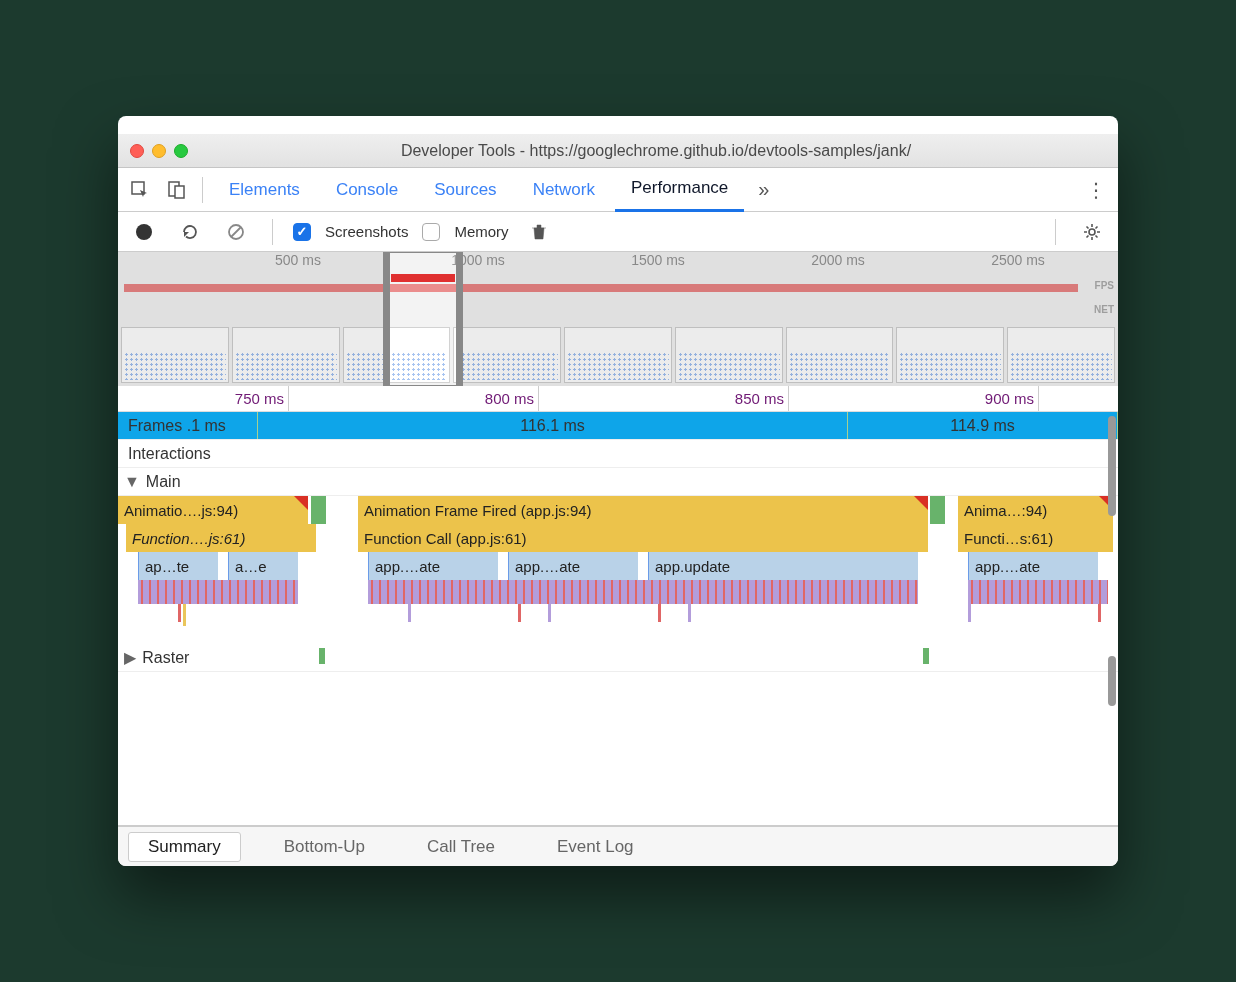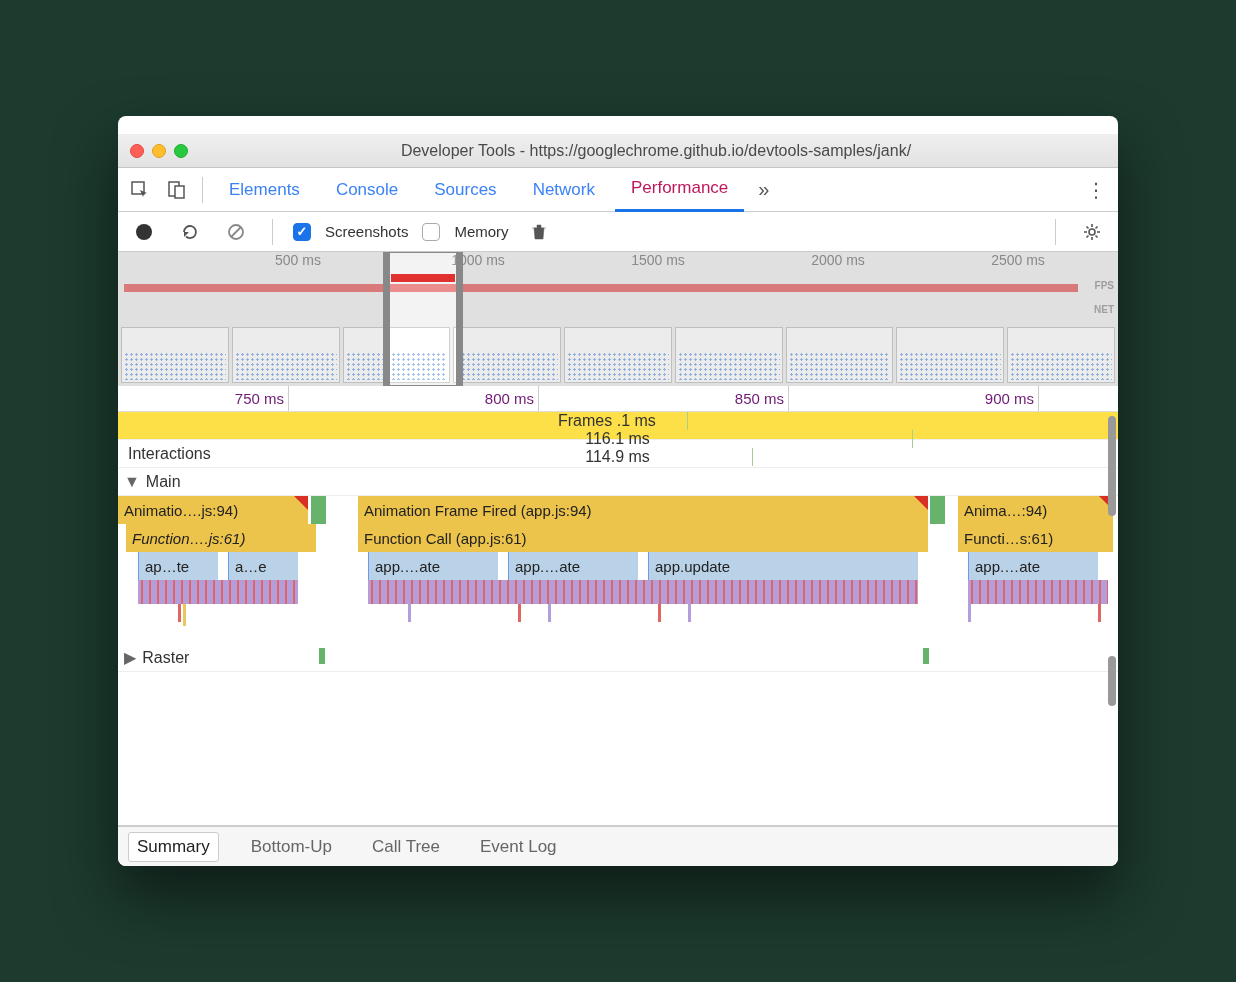--- a/index.html
+++ b/index.html
@@ -33,21 +33,21 @@
   .dot.green { background:#28c940; border:1px solid #1dad2b;}
   .title { flex:1; text-align:center; color:#4a4a4a; font-size:16px; white-space:nowrap; overflow:hidden; text-overflow:ellipsis;}
   
   .tabs {
     height: 44px; display:flex; align-items:center; border-bottom:1px solid #ccc;
     padding: 0 6px; gap: 4px;
   }
   .iconbtn { width:32px; height:32px; display:flex; align-items:center; justify-content:center; color:#555; border-radius:3px; }
   .divider-v { width:1px; height:26px; background:#ccc; margin:0 6px;}
   .tab { padding: 0 16px; height:44px; display:flex; align-items:center; color:#3b82f6; font-size:17px;}
-  .tab.active { color:#be185d; border-bottom:3px solid #1a73e8; font-weight:500;}
+  .tab.active { color:#0f172a; border-bottom:3px solid #1a73e8; font-weight:500;}
   .more { color:#555; font-size:20px; padding:0 10px;}
   .kebab { margin-left:auto; width:30px; text-align:center; color:#555; font-size:20px; letter-spacing:2px;}
   
   .toolbar { height:40px; display:flex; align-items:center; gap:14px; padding:0 10px; border-bottom:1px solid #ccc;}
   .record-dot { width:16px; height:16px; background:#333; border-radius:50%;}
   .checkbox { width:18px; height:18px; border:1px solid #aaa; border-radius:4px; display:inline-flex; align-items:center; justify-content:center;}
   .checkbox.checked { background:#1a73e8; border-color:#1a73e8; color:#fff;}
   .checkbox.checked::after { content:"✓"; font-size:13px; font-weight:bold;}
   
   .overview { background:#ededed; position:relative; }
@@ -67,36 +67,36 @@
   .ov-selection .redbar { position:absolute; top:22px; left:2px; right:2px; height:8px; background:#e03030;}
   .ov-shade { position:absolute; top:0; bottom:0; background:rgba(200,200,200,0.35);}
   
   .flamewrap { flex:1; display:flex; overflow:hidden; border-bottom:1px solid #ccc; position:relative;}
   .flame-left { width:100%; overflow:hidden;}
   .timeruler { height:26px; background:#fff; border-bottom:1px solid #ddd; font-size:15px; color:#701a75; position:relative;}
   .timeruler span { position:absolute; top:4px; transform:translateX(-100%); padding-right:4px;}
   .timeruler .tick { position:absolute; top:0; bottom:0; width:1px; background:#ccc;}
   .row { height:28px; border-bottom:1px solid #eee; display:flex; align-items:center; font-size:16px; color:#333;}
   .row .lbl { padding-left:10px; white-space:nowrap;}
-  .row.frames { background:#fde047;flex-direction:column;}
+  .row.frames { background:#0ea5e9;}
   .row.frames .seg { height:100%; border-right:1px solid #a7d08f; display:flex; align-items:center; justify-content:center; color:#333;}
   .row.main-hdr .tri { margin-left:6px; margin-right:6px; color:#666;}
   .track { position:relative; height:28px; border-bottom:1px solid #fff;}
   .bar { position:absolute; top:0; height:28px; display:flex; align-items:center; padding:0 6px; font-size:15px; overflow:hidden; white-space:nowrap; text-overflow:ellipsis; box-sizing:border-box;}
   .bar.yellow { background:#ecc34b; color:#222;}
   .bar.blue { background:#b9d2e8; color:#222; border-left:1px solid #6a9be8;}
   .bar.green { background:#68b36b;}
   .corner-tri { position:absolute; top:0; right:0; width:0; height:0; border-top:14px solid #d93025; border-left:14px solid transparent;}
   .stripes { height:24px; background: repeating-linear-gradient(90deg,#b39ddb 0 3px,#e06666 3px 5px,#b39ddb 5px 8px);}
   .tiny { height:22px; position:relative;}
   .tiny .t{ position:absolute; top:0; width:3px; height:18px;}
   .row.raster .tri{ margin-left:6px; margin-right:6px; color:#666;}
   
   .bottomtabs { height:40px; display:flex; align-items:center; gap:24px; padding:0 10px; background:#f6f6f6; border-top:1px solid #ccc;}
-  .bottomtabs .btab { font-size:17px; color:#666; padding:4px 8px;}
+  .bottomtabs .btab { font-size:17px; color:#666; padding:4px 19px;}
   .bottomtabs .btab.active { color:#222; background:#fff; border:1px solid #ccc; border-radius:3px;}
   .sb-segment { position:absolute; right:2px; width:8px; background:#999; border-radius:4px;}
   svg { display:block; }
 </style>
 </head>
 <body>
 
 <div class="window">
 
   <div class="titlebar">

